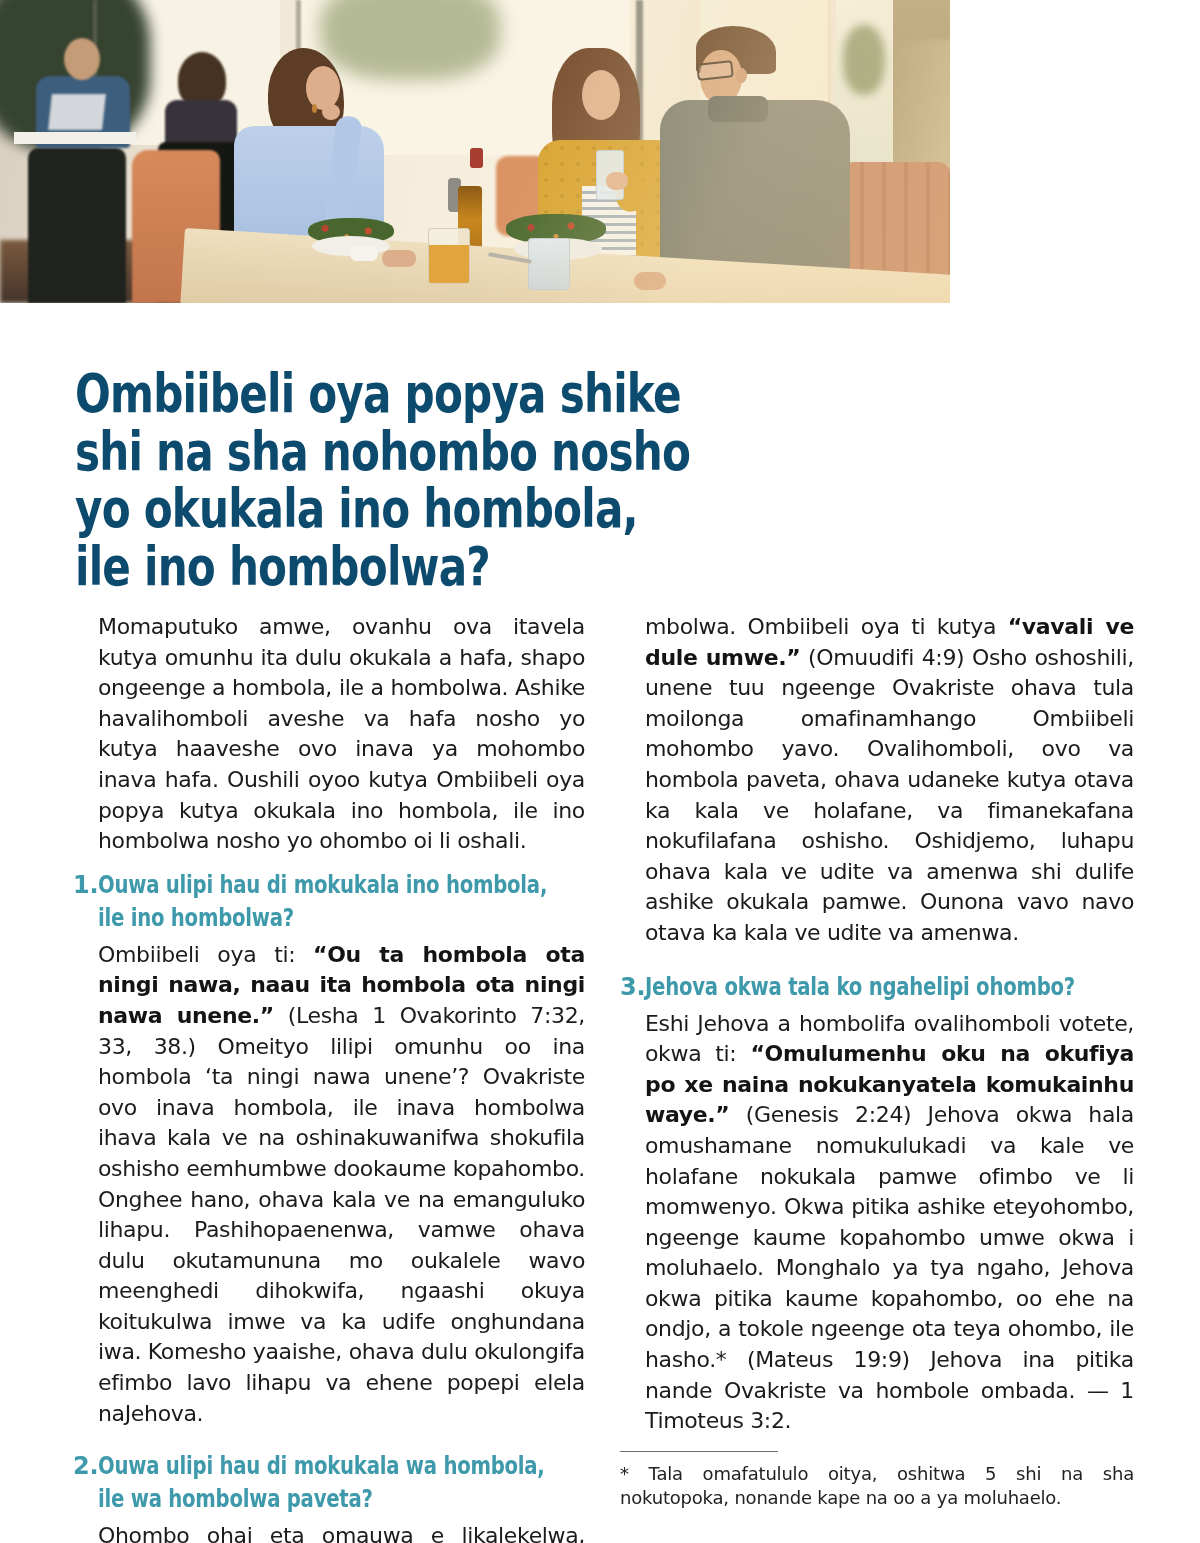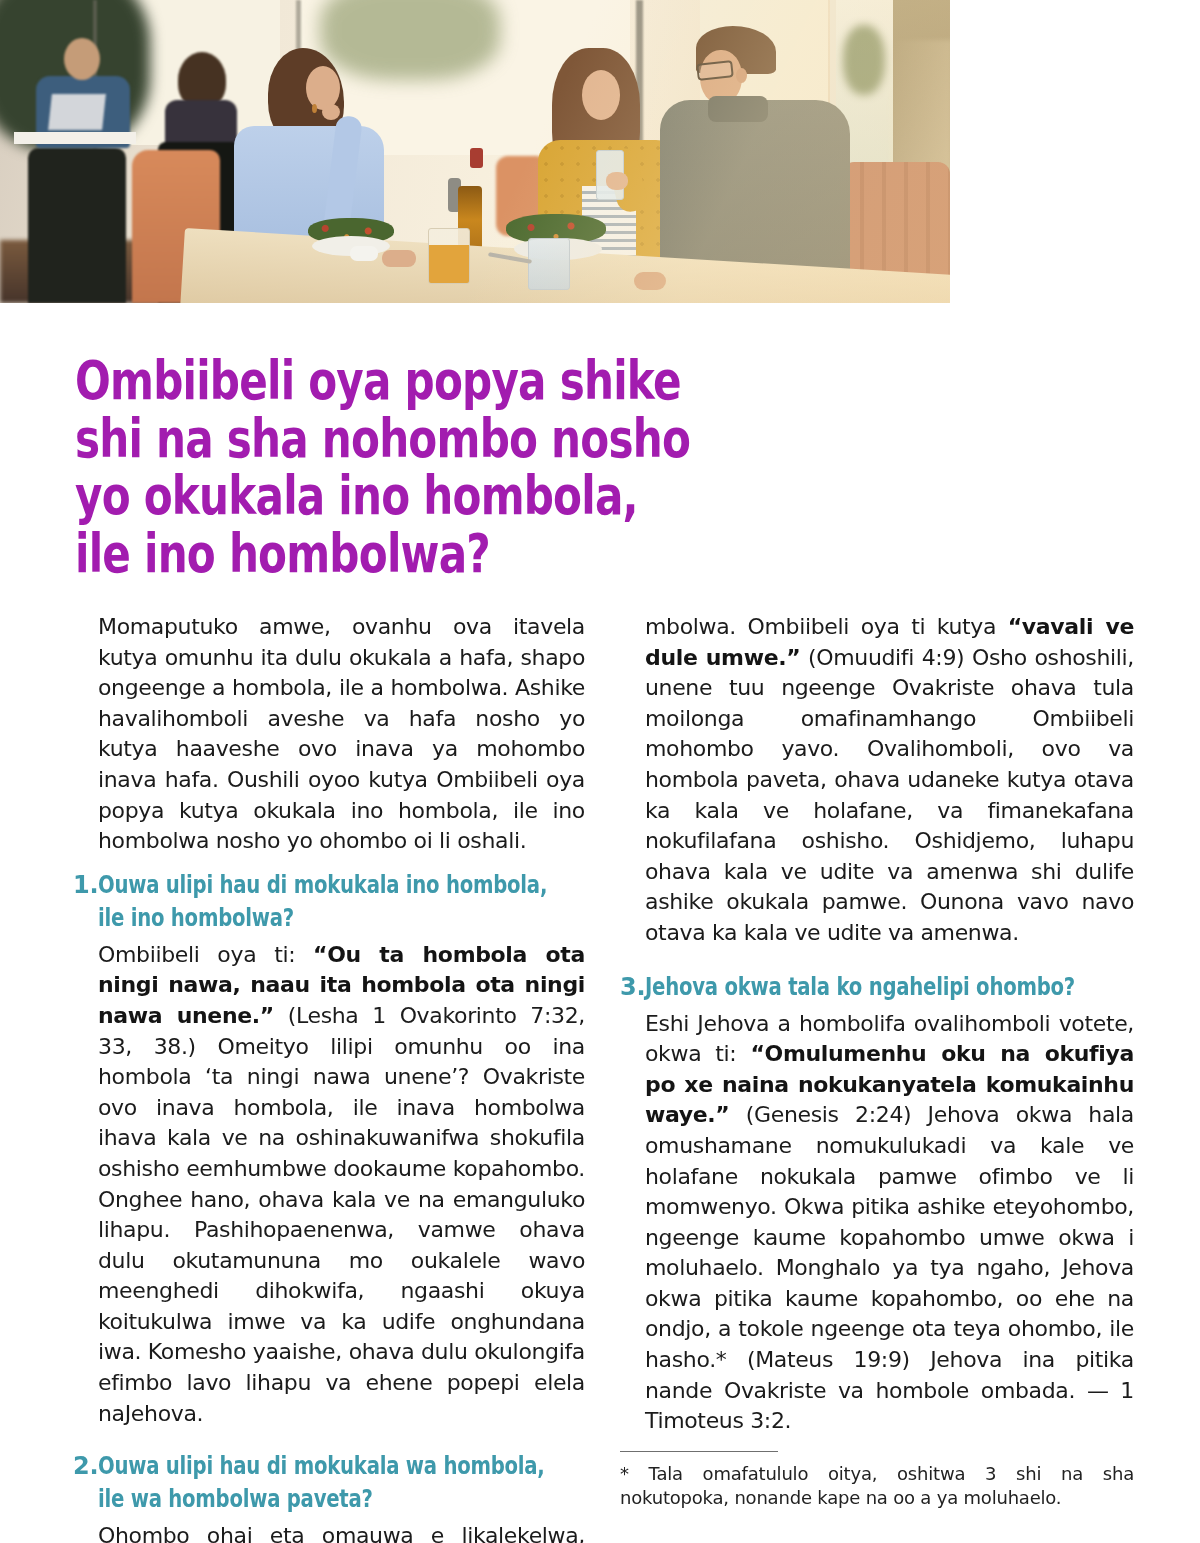--- a/index.html
+++ b/index.html
@@ -74,21 +74,21 @@
   .ph-m2-hand{left:634px;top:272px;width:32px;height:18px;background:#d8a67f;border-radius:9px;}
   .ph-glow{inset:0;background:linear-gradient(115deg,rgba(255,236,196,0) 55%,rgba(255,232,186,.32) 75%,rgba(250,222,170,.4));pointer-events:none;}
 
   
   .badge{position:absolute;left:957px;top:0;width:241px;height:303px;background:var(--accent,#55b2c0);
          display:flex;flex-direction:column;align-items:center;padding-top:84px;box-sizing:border-box;}
   .badge-num{font-weight:bold;font-size:88px;line-height:88px;color:#ffffff;letter-spacing:-2px;transform:scaleX(.95);transform-origin:50% 50%;}
   .badge-bar{width:102px;height:11px;background:#ffffff;margin-top:16px;}
 
   
-  .headline{position:absolute;left:75px;top:352px;color:#a21caf;}
+  .headline{position:absolute;left:75px;top:365px;color:#0c4a6e;}
   .headline-line{font-weight:bold;font-size:54px;line-height:57.5px;letter-spacing:-1px;white-space:nowrap;transform:scaleX(.78);transform-origin:0 0;}
 
   
   .col{position:absolute;top:612px;}
   .col1{left:73px;width:512px;}
   .col2{left:620px;width:514px;}
   .para{margin:0 0 0 25px;text-align:justify;font-size:22px;line-height:30.6px;letter-spacing:-.35px;color:#1b1b1b;}
   .para b{font-weight:bold;color:#141414;}
   .section-head{display:grid;grid-template-columns:25px 1fr;align-items:start;color:var(--headteal,#3e99ab);font-weight:bold;}
   .section-num{font-size:24px;line-height:33px;letter-spacing:-.3px;}
@@ -206,17 +206,17 @@
     <div class="section-head mt-h3">
       <span class="section-num">3.</span>
       <div>
           <div class="title-line">Jehova okwa tala ko ngahelipi ohombo?</div>
         </div>
     </div>
     <p class="para mt-p"><span>Eshi Jehova a hombolifa ovalihomboli votete, okwa ti: </span><b>“Omulumenhu oku na okufiya po xe naina nokukanyatela komukainhu waye.”</b><span> (Genesis 2:24) Jehova okwa hala omushamane nomukulukadi va kale ve holafane nokukala pamwe ofimbo ve li momwenyo. Okwa pitika ashike eteyohombo, ngeenge kaume kopahombo umwe okwa i moluhaelo. Monghalo ya tya ngaho, Jehova okwa pitika kaume kopahombo, oo ehe na ondjo, a tokole ngeenge ota teya ohombo, ile hasho.* (Mateus 19:9) Jehova ina pitika nande Ovakriste va hombole ombada. — 1 Timoteus 3:2.</span></p>
 
     <div class="footnote">
       <div class="footnote-rule"></div>
-      <div class="footnote-text">* Tala omafatululo oitya, oshitwa 3 shi na sha nokutopoka, nonande kape na oo a ya moluhaelo.</div>
+      <div class="footnote-text">* Tala omafatululo oitya, oshitwa 5 shi na sha nokutopoka, nonande kape na oo a ya moluhaelo.</div>
     </div>
   </div>
 
 </div>
 
 </body></html>

